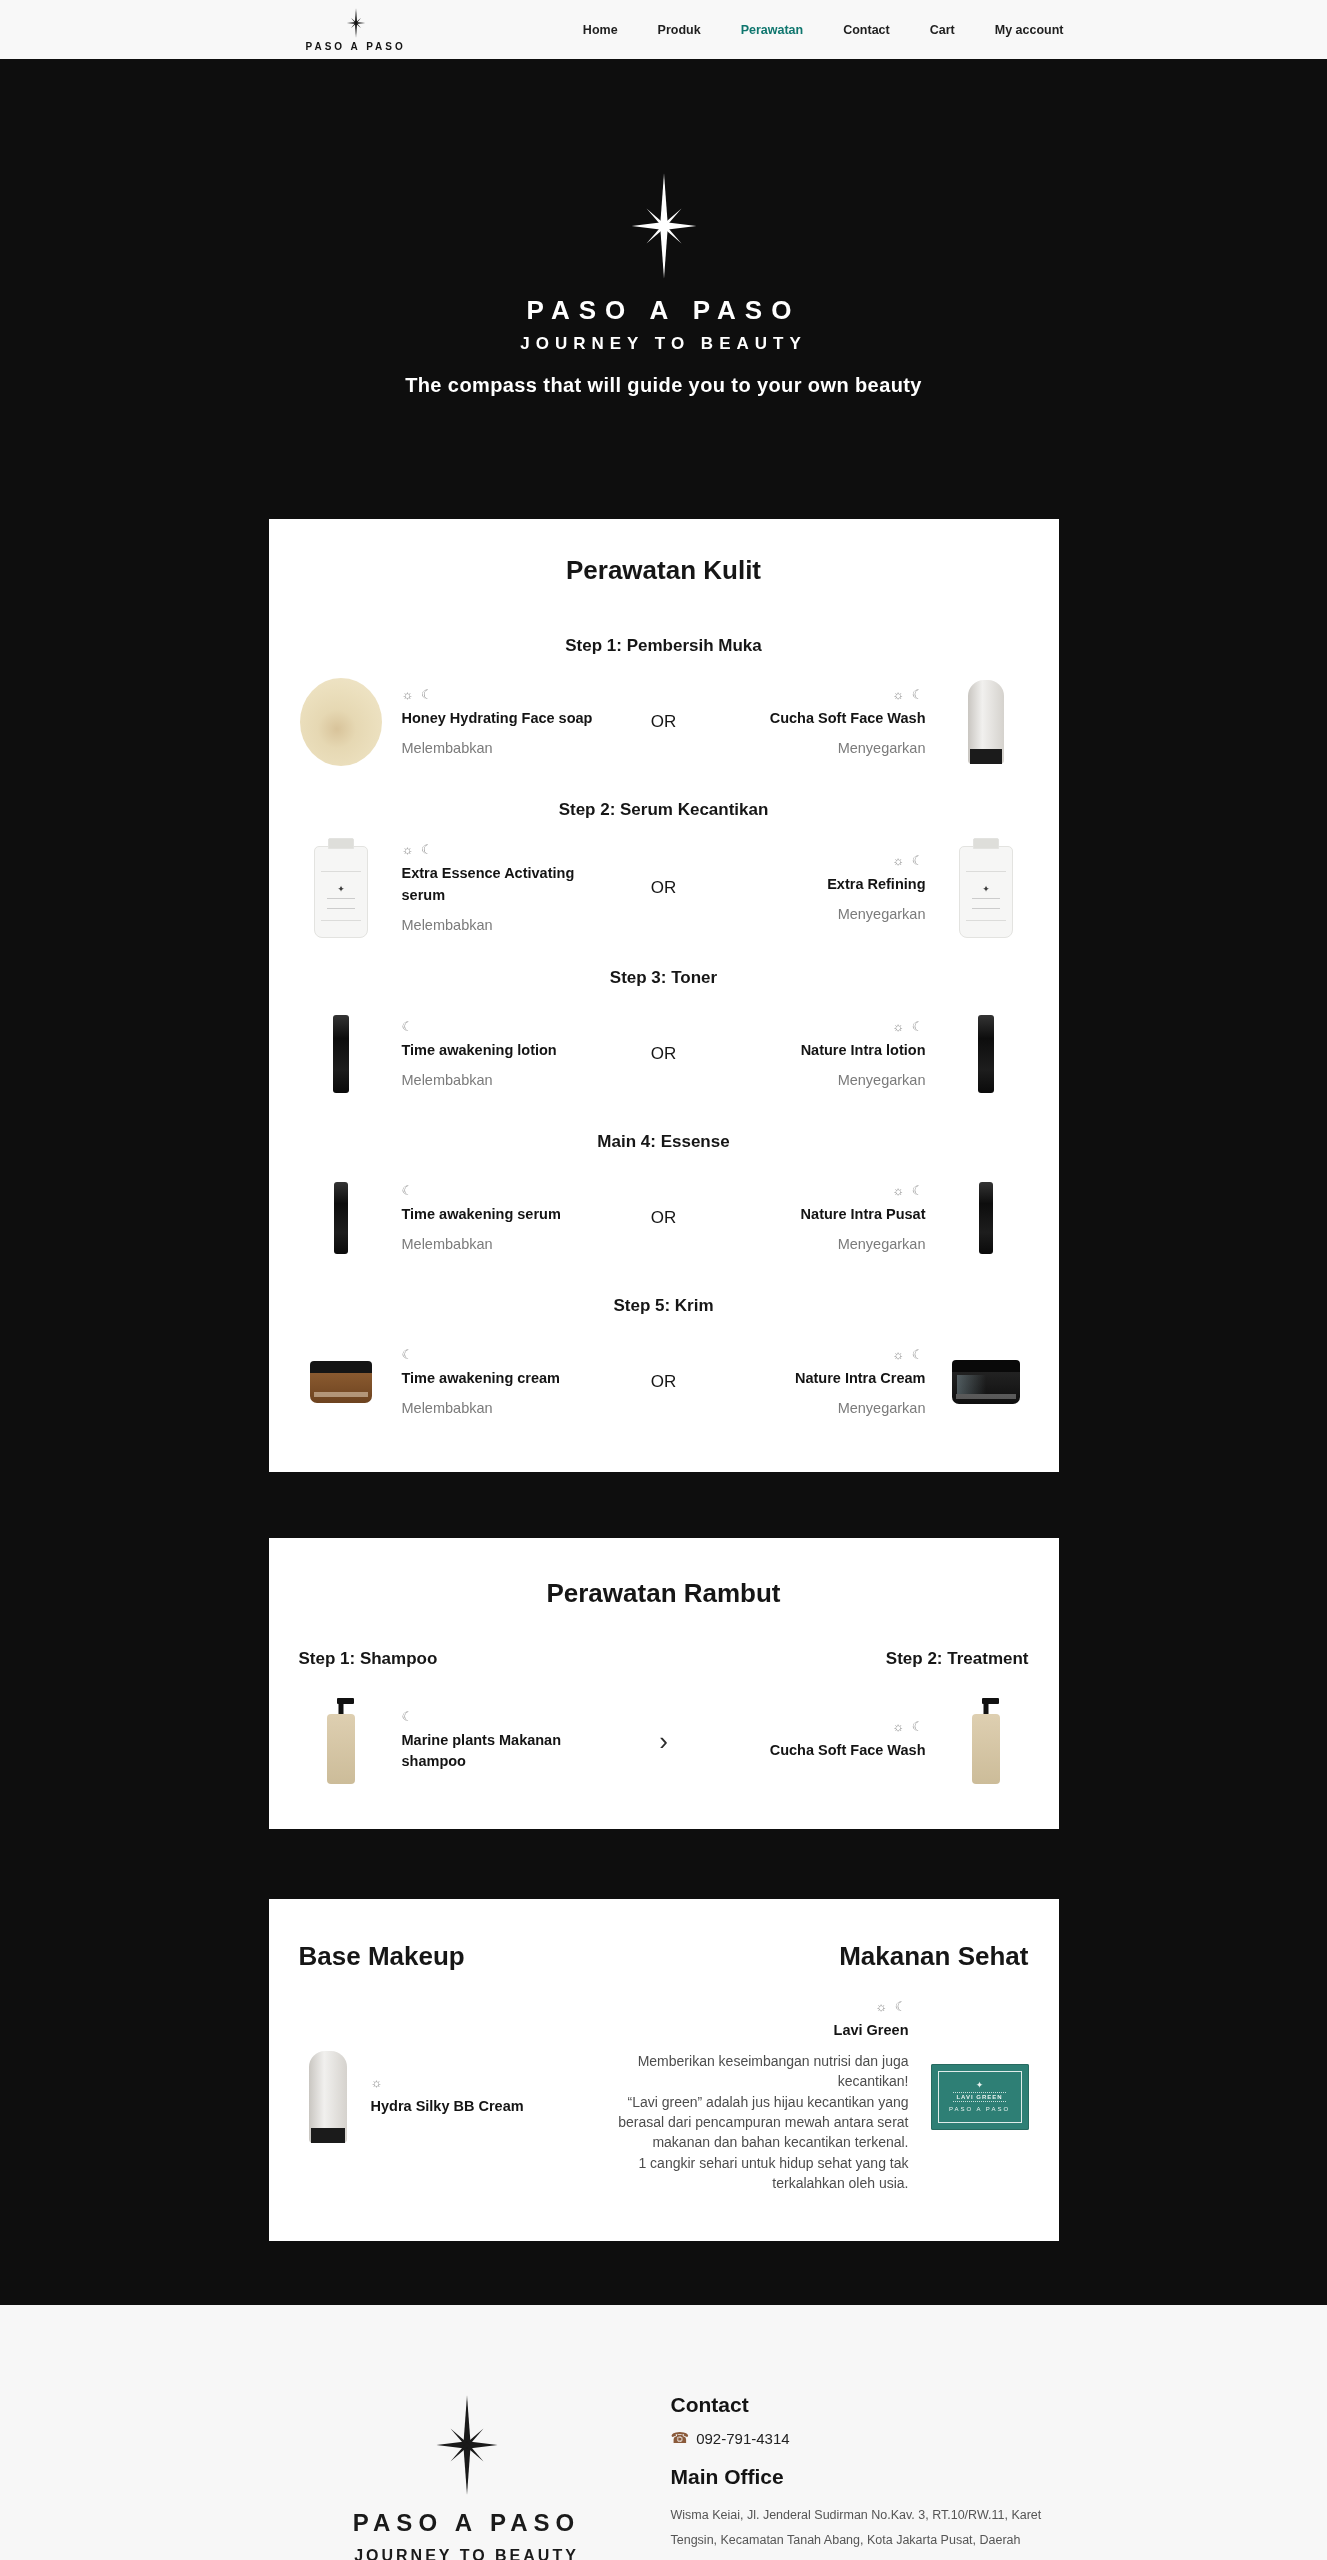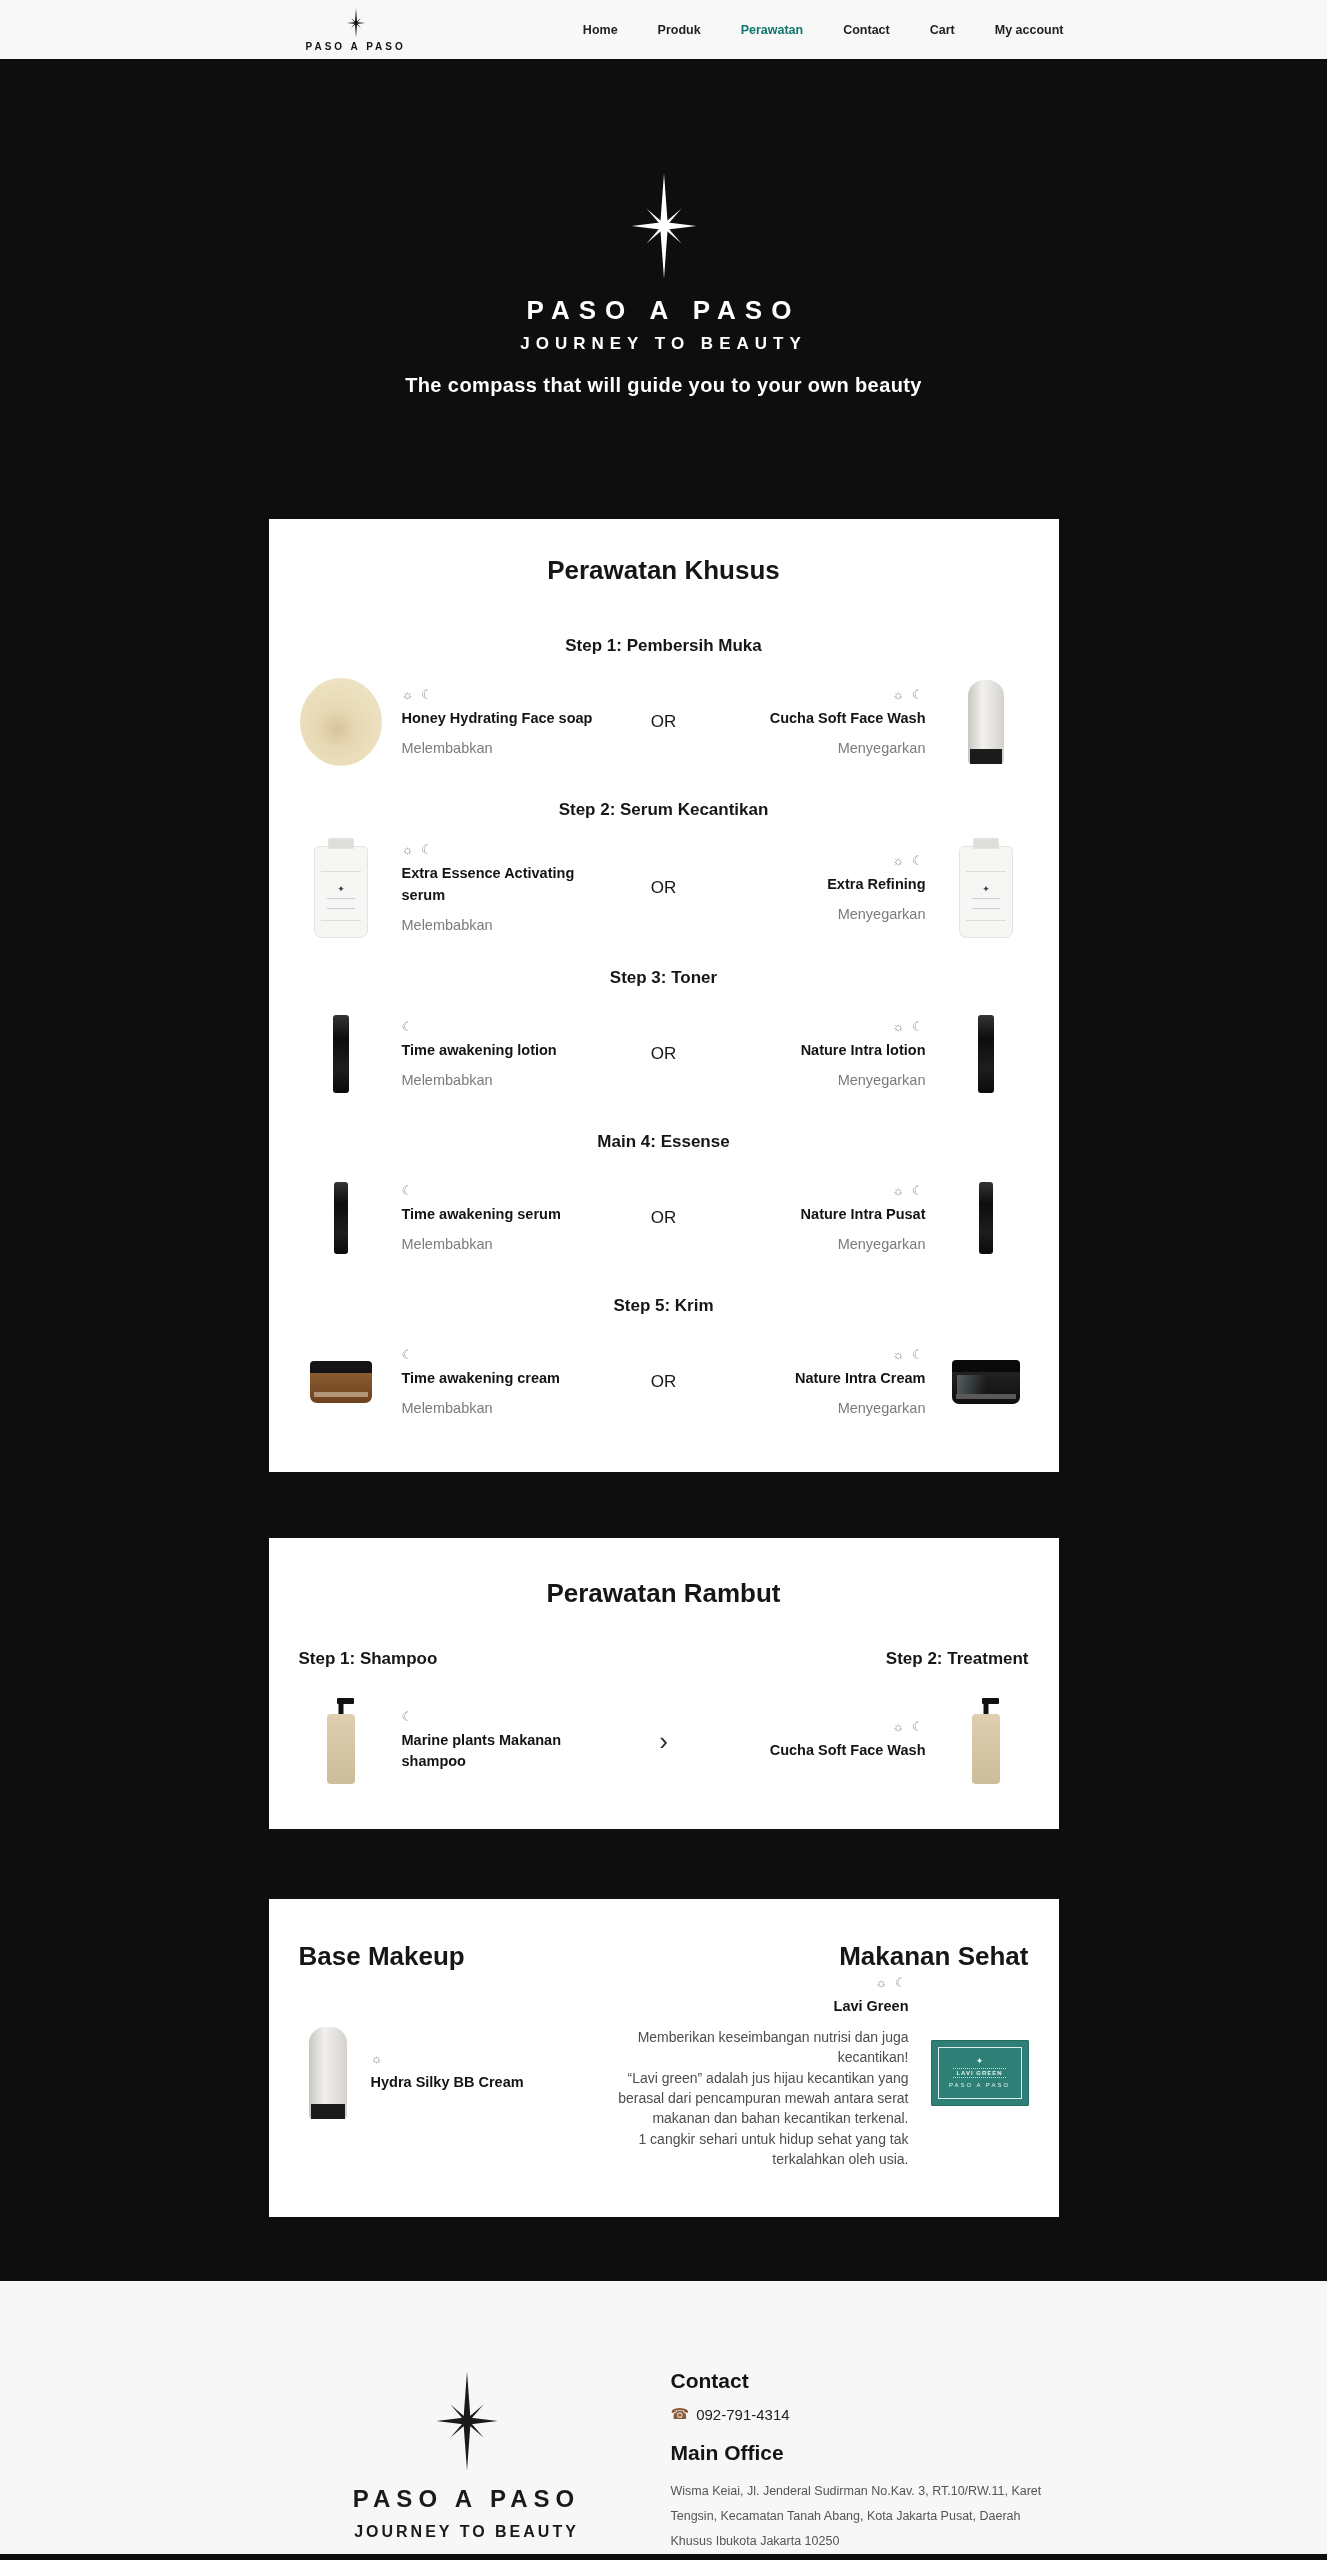--- a/index.html
+++ b/index.html
@@ -75,21 +75,21 @@
   
   .card-rambut { padding:40px 30px 38px; margin-bottom:70px; }
   .card-rambut .card-title { margin-bottom:40px; }
   .rambut-heads { display:flex; justify-content:space-between; font-size:17px; font-weight:bold; color:#161616; margin-bottom:22px; }
   .rambut-row { display:grid; grid-template-columns:85px minmax(0,1fr) 78px minmax(0,1fr) 85px; column-gap:18px; align-items:center; min-height:100px; }
   .rambut-row .p-name { max-width:165px; }
   .arrow-cell { text-align:center; font-size:26px; color:#2c2c2c; line-height:1; }
 
   
   .card-makeup { padding:42px 30px 48px; margin-bottom:64px; }
-  .mk-heads { display:flex; justify-content:space-between; font-size:26px; font-weight:bold; color:#161616; margin-bottom:4px; }
+  .mk-heads { display:flex; justify-content:space-between; font-size:26px; font-weight:bold; color:#161616; margin-bottom:28px; }
   .mk-body { display:flex; justify-content:space-between; align-items:center; }
   .mk-left { display:flex; align-items:center; gap:24px; margin-left:10px; }
   .mk-right { display:flex; align-items:center; gap:22px; }
   .mk-right .prod { max-width:322px; }
   .mk-desc { font-size:14px; color:#4d4d4d; line-height:1.45; margin-top:10px; white-space:pre-line; text-align:right; }
 
   
   .site-footer { background:#f7f7f7; margin-top:0; padding-top:88px; }
   .footer-inner { width:790px; margin:0 auto; display:flex; }
   .footer-logo { width:396px; display:flex; flex-direction:column; align-items:center; color:#1a1a1a; }
@@ -144,21 +144,21 @@
       <polygon points="33,112 57.9,82.9 62.1,87.1"></polygon>
   </svg>
   <div class="hero-title">PASO A PASO</div>
   <div class="hero-subtitle">JOURNEY TO BEAUTY</div>
   <div class="hero-tagline">The compass that will guide you to your own beauty</div>
 </section>
 
 <div class="cards-wrap">
 
   <section class="card card-kulit">
-    <h2 class="card-title">Perawatan Khusus</h2>
+    <h2 class="card-title">Perawatan Kulit</h2>
 
     <div class="step">
       <div class="step-title">Step 1: Pembersih Muka</div>
       <div class="step-row">
         <div class="p-img">
             <div class="soap"></div>
           </div>
         <div class="prod">
           <span class="icons">☼ ☾</span>
           <span class="p-name">Honey Hydrating Face soap</span>

